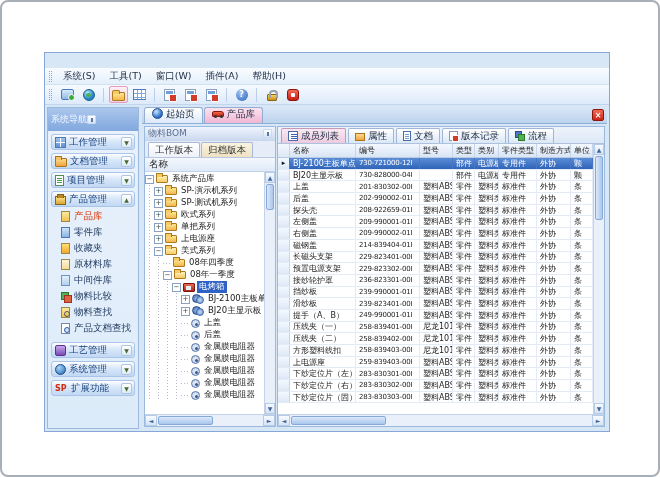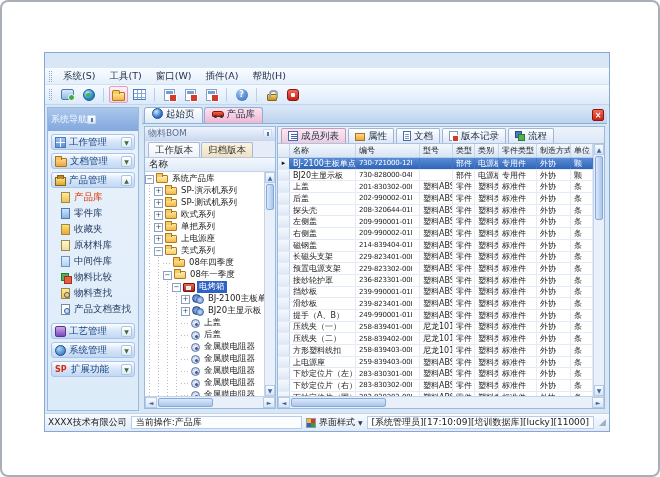--- a/index.html
+++ b/index.html
@@ -239,20 +239,27 @@
               <div class="ngh">
                 <span class="ic g-work"></span>
                 <span class="nglabel">工作管理</span>
                 <span class="chev">▼</span>
               </div>
             </div>
             <div class="navgroup">
               <div class="ngh">
                 <span class="ic g-docs"></span>
                 <span class="nglabel">文档管理</span>
+                <span class="chev">▼</span>
+              </div>
+            </div>
+            <div class="navgroup">
+              <div class="ngh">
+                <span class="ic g-project"></span>
+                <span class="nglabel">项目管理</span>
                 <span class="chev">▼</span>
               </div>
             </div>
             <div class="navgroup">
               <div class="ngh">
                 <span class="ic g-product"></span>
                 <span class="nglabel">产品管理</span>
                 <span class="chev">▲</span>
               </div>
               <div class="navitems">
@@ -582,21 +589,21 @@
                       <div class="td c3">塑料ABS</div>
                       <div class="td c4">零件</div>
                       <div class="td c5">塑料类</div>
                       <div class="td c6">标准件</div>
                       <div class="td c7">外协</div>
                       <div class="td c8">条</div>
                     </div>
                     <div class="tr">
                       <div class="td ind c0"></div>
                       <div class="td c1">探头壳</div>
-                      <div class="td c2 num">208-320644-01I</div>
+                      <div class="td c2 num">208-922659-01I</div>
                       <div class="td c3">塑料ABS</div>
                       <div class="td c4">零件</div>
                       <div class="td c5">塑料类</div>
                       <div class="td c6">标准件</div>
                       <div class="td c7">外协</div>
                       <div class="td c8">条</div>
                     </div>
                     <div class="tr">
                       <div class="td ind c0"></div>
                       <div class="td c1">左侧盖</div>
@@ -788,26 +795,15 @@
               <div class="hfill"></div>
               <div class="hbtn">►</div>
             </div>
           </div>
 
         </div>
       </div>
     </div>
 
 
-    <div class="statusbar">
-      <span>XXXX技术有限公司</span>
-      <span class="sunken op">当前操作:产品库</span>
-      <span class="stylebox">
-        <span class="ic i-style"></span>
-        <span>界面样式</span>
-        <span class="dropar">▼</span>
-      </span>
-      <span class="sunken">[系统管理员][17:10:09][培训数据库][lucky][11000]</span>
-      <span class="gripcorner">◢</span>
-    </div>
 
   </div>
 </div>
 
 </body></html>

